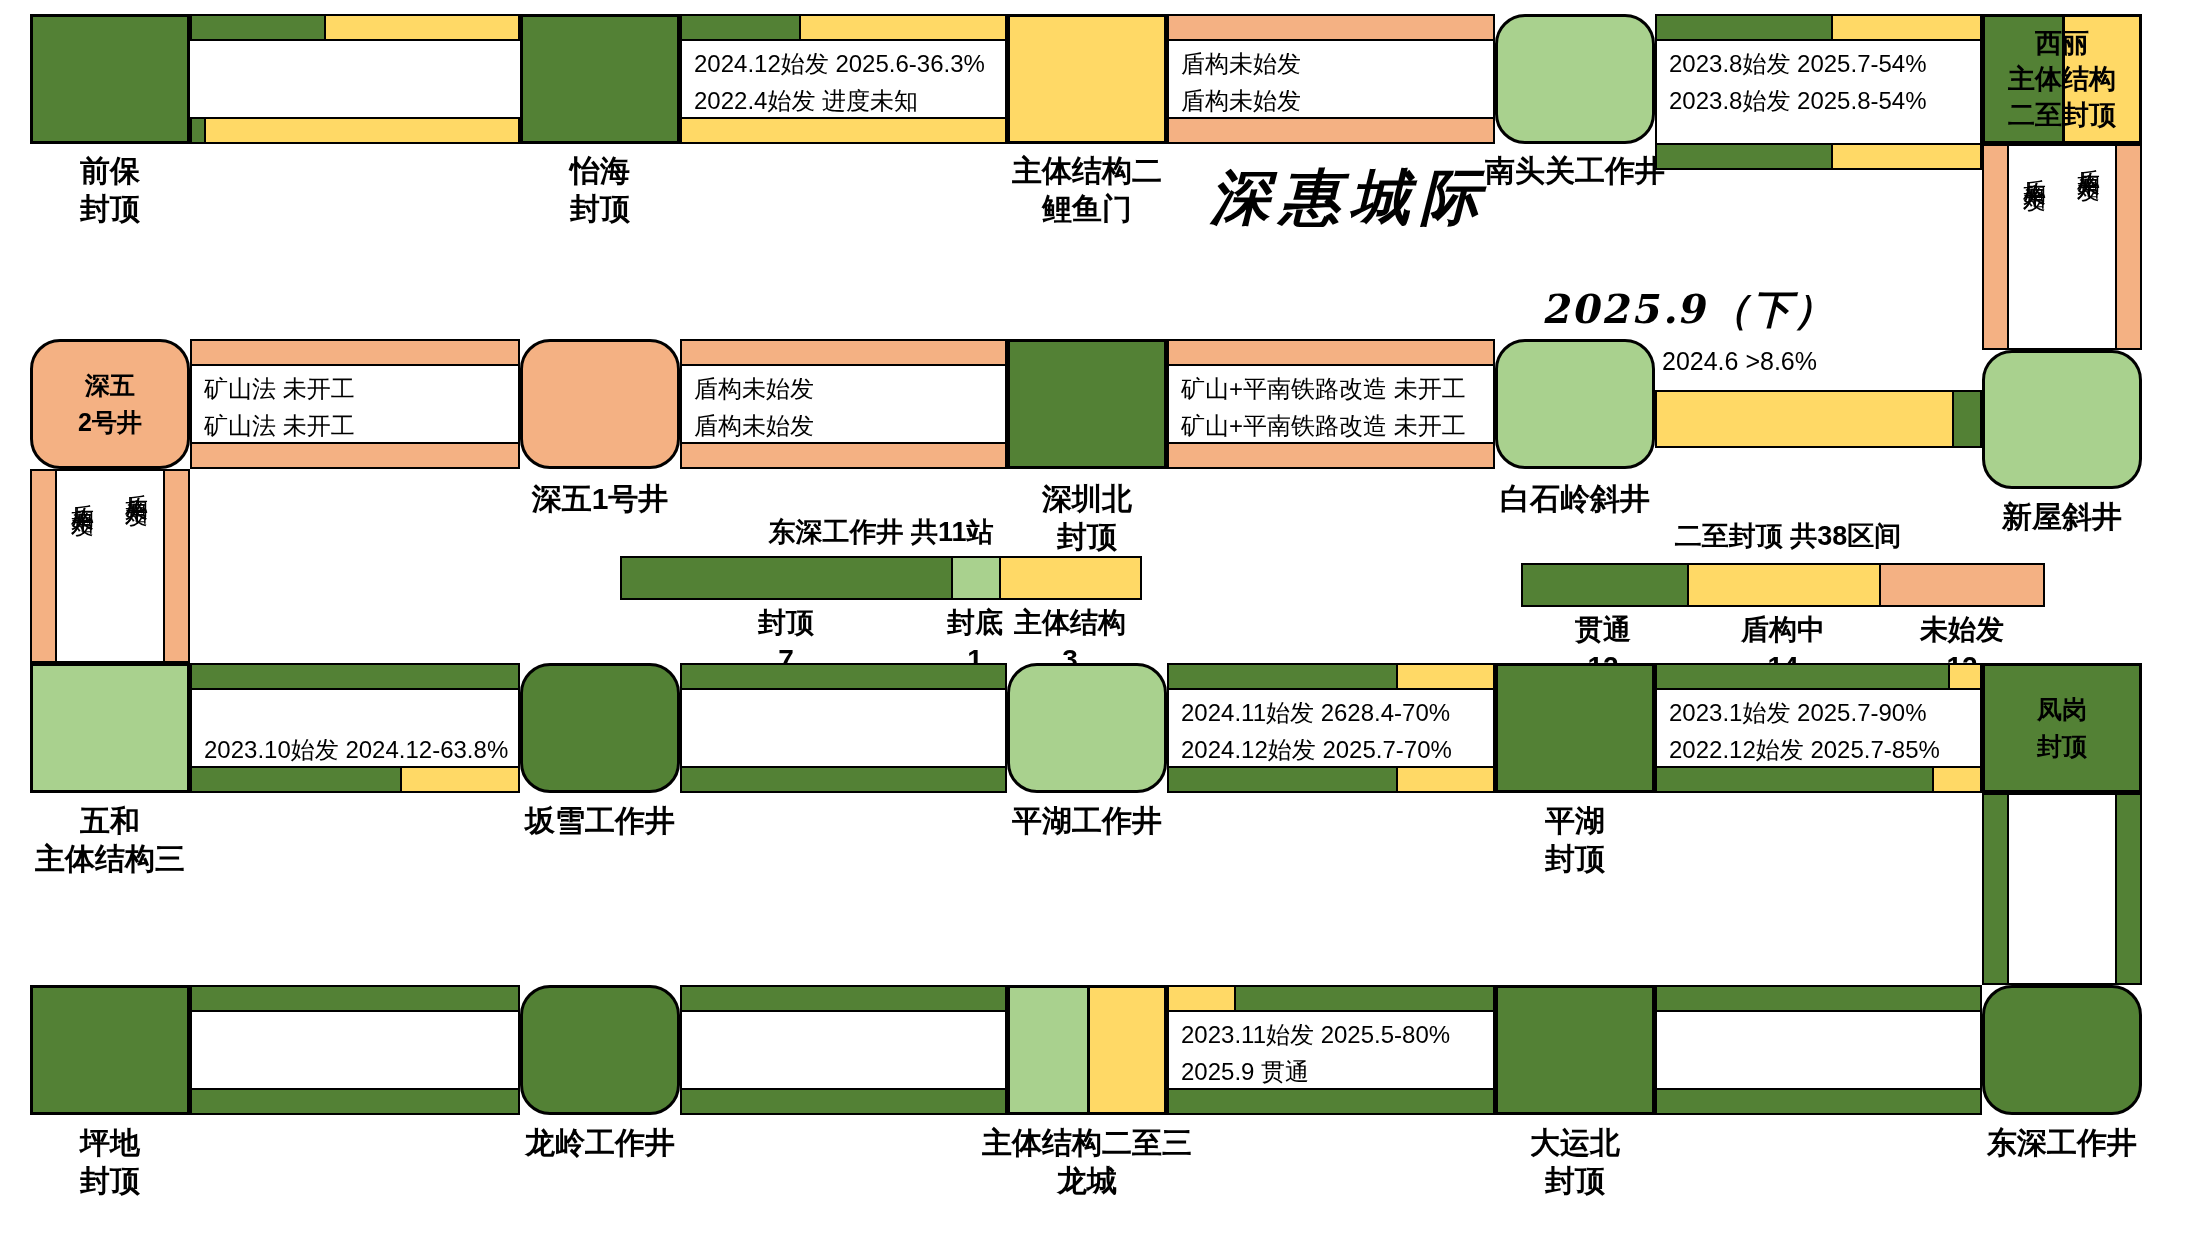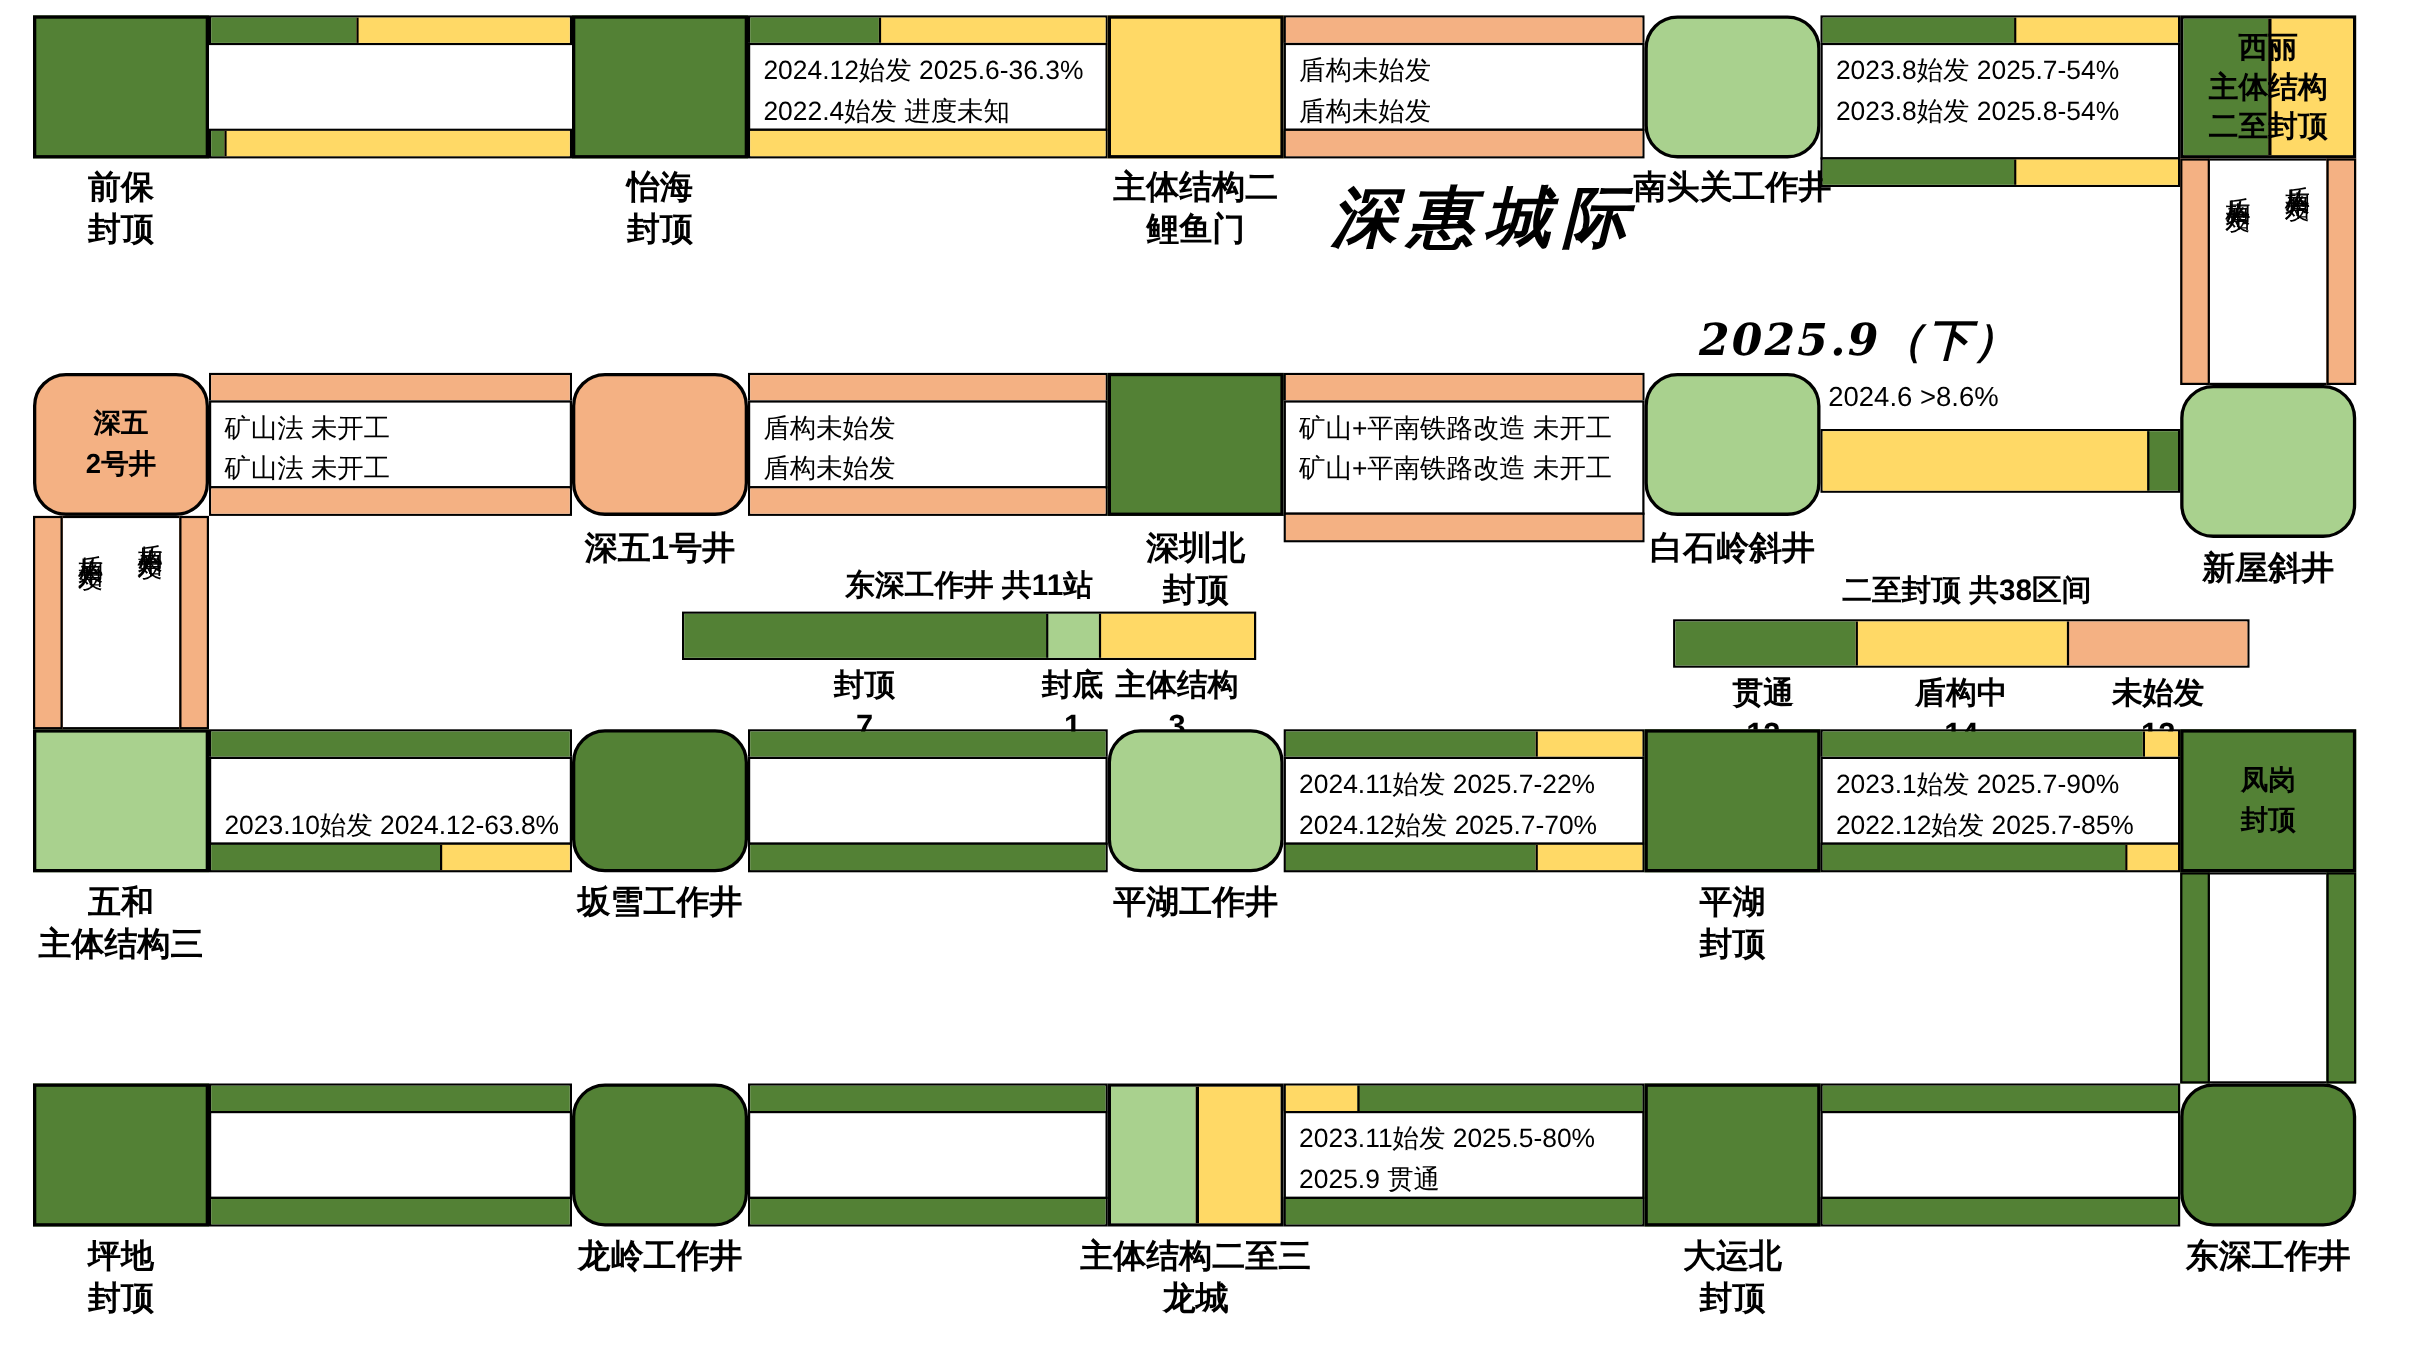--- a/index.html
+++ b/index.html
@@ -172,21 +172,21 @@
         <div class="p c-or" style="width:100%"></div>
       </div>
   </div>
 
   <div class="st c-dg" style="left:1007px;top:339px;width:160px;height:130px"></div>
   <div class="slbl" style="left:927px;top:480px;width:320px">
     <div>深圳北</div>
     <div>封顶</div>
   </div>
 
-  <div class="seg" style="left:1167px;top:339px;width:328px;height:154px">
+  <div class="seg" style="left:1167px;top:339px;width:328px;height:130px">
     <div class="bar bt">
         <div class="p c-or" style="width:100%"></div>
       </div>
     <div class="mid">
       <div class="ln l1">矿山+平南铁路改造 未开工</div>
       <div class="ln l2">矿山+平南铁路改造 未开工</div>
     </div>
     <div class="bar bb">
         <div class="p c-or" style="width:100%"></div>
       </div>
@@ -296,21 +296,21 @@
   <div class="slbl" style="left:927px;top:802px;width:320px">
     <div>平湖工作井</div>
   </div>
 
   <div class="seg" style="left:1167px;top:663px;width:328px;height:130px">
     <div class="bar bt">
       <div class="p c-dg" style="width:70%"></div>
         <div class="p c-y" style="width:30%"></div>
     </div>
     <div class="mid">
-      <div class="ln l1">2024.11始发 2025.7-22%</div>
+      <div class="ln l1">2024.11始发 2628.4-70%</div>
       <div class="ln l2">2024.12始发 2025.7-70%</div>
     </div>
     <div class="bar bb">
       <div class="p c-dg" style="width:70%"></div>
         <div class="p c-y" style="width:30%"></div>
     </div>
   </div>
 
   <div class="st c-dg" style="left:1495px;top:663px;width:160px;height:130px"></div>
   <div class="slbl" style="left:1415px;top:802px;width:320px">

